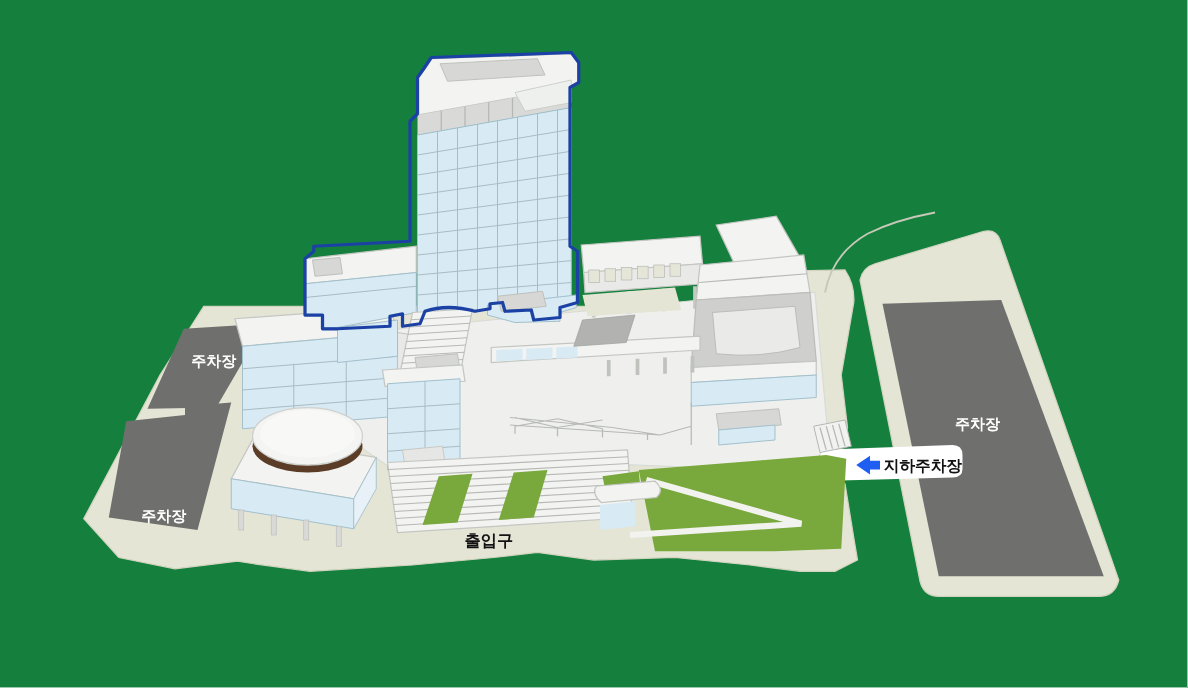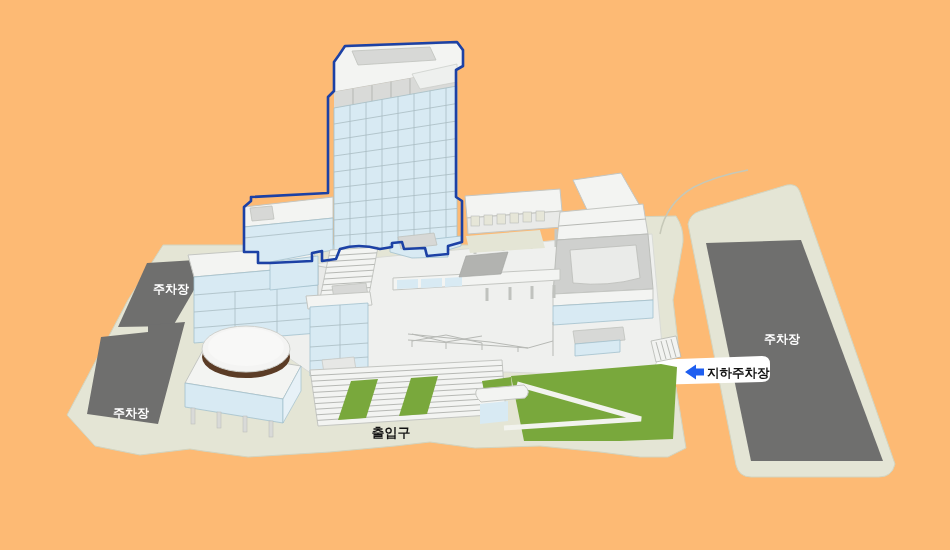--- a/index.html
+++ b/index.html
@@ -1,16 +1,16 @@
 <!DOCTYPE html>
 <html style="--ground: #e4e5d5; --ground-edge: #d2d4c0; --parking-lot: #6f6f6e; --building-white: #f3f4f2; --building-face: #e9eae8; --building-stroke: #c4c6c2; --panel-gray: #d7d8d6; --courtyard-gray: #cfd0ce; --glass-blue: #d8eaf3; --glass-stroke: #a2c0cd; --grid-line: #a9bcc3; --highlight-outline: #1c41a5; --lawn-green: #79a83c; --path-white: #f2f3ee; --dome-ring-brown: #5b3c26; --arrow-blue: #1e5ef0; --label-dark: #121212; --label-light: #ffffff;"><head>
 <meta charset="utf-8">
 <style>
   html,body{margin:0;padding:0;background:#ffffff;}
-  .stage{position:relative;width:950px;height:550px;background:#fdba74;overflow:hidden;
+  .stage{position:relative;width:950px;height:550px;background:#15803d;overflow:hidden;
          font-family:"Liberation Sans", sans-serif;}
   svg{display:block;}
   
   .ground{fill:var(--ground);stroke:var(--ground-edge);stroke-width:1;}
   .pad{fill:var(--ground);stroke:var(--ground-edge);stroke-width:1;}
   .lot{fill:var(--parking-lot);stroke:none;}
   .deck{fill:#eff0ee;stroke:#d9dbd6;stroke-width:1;}
   .bldg{fill:var(--building-white);stroke:var(--building-stroke);stroke-width:1;}
   .face{fill:var(--building-face);stroke:var(--building-stroke);stroke-width:1;}
   .panel{fill:var(--panel-gray);stroke:#bfc1bd;stroke-width:0.8;}

